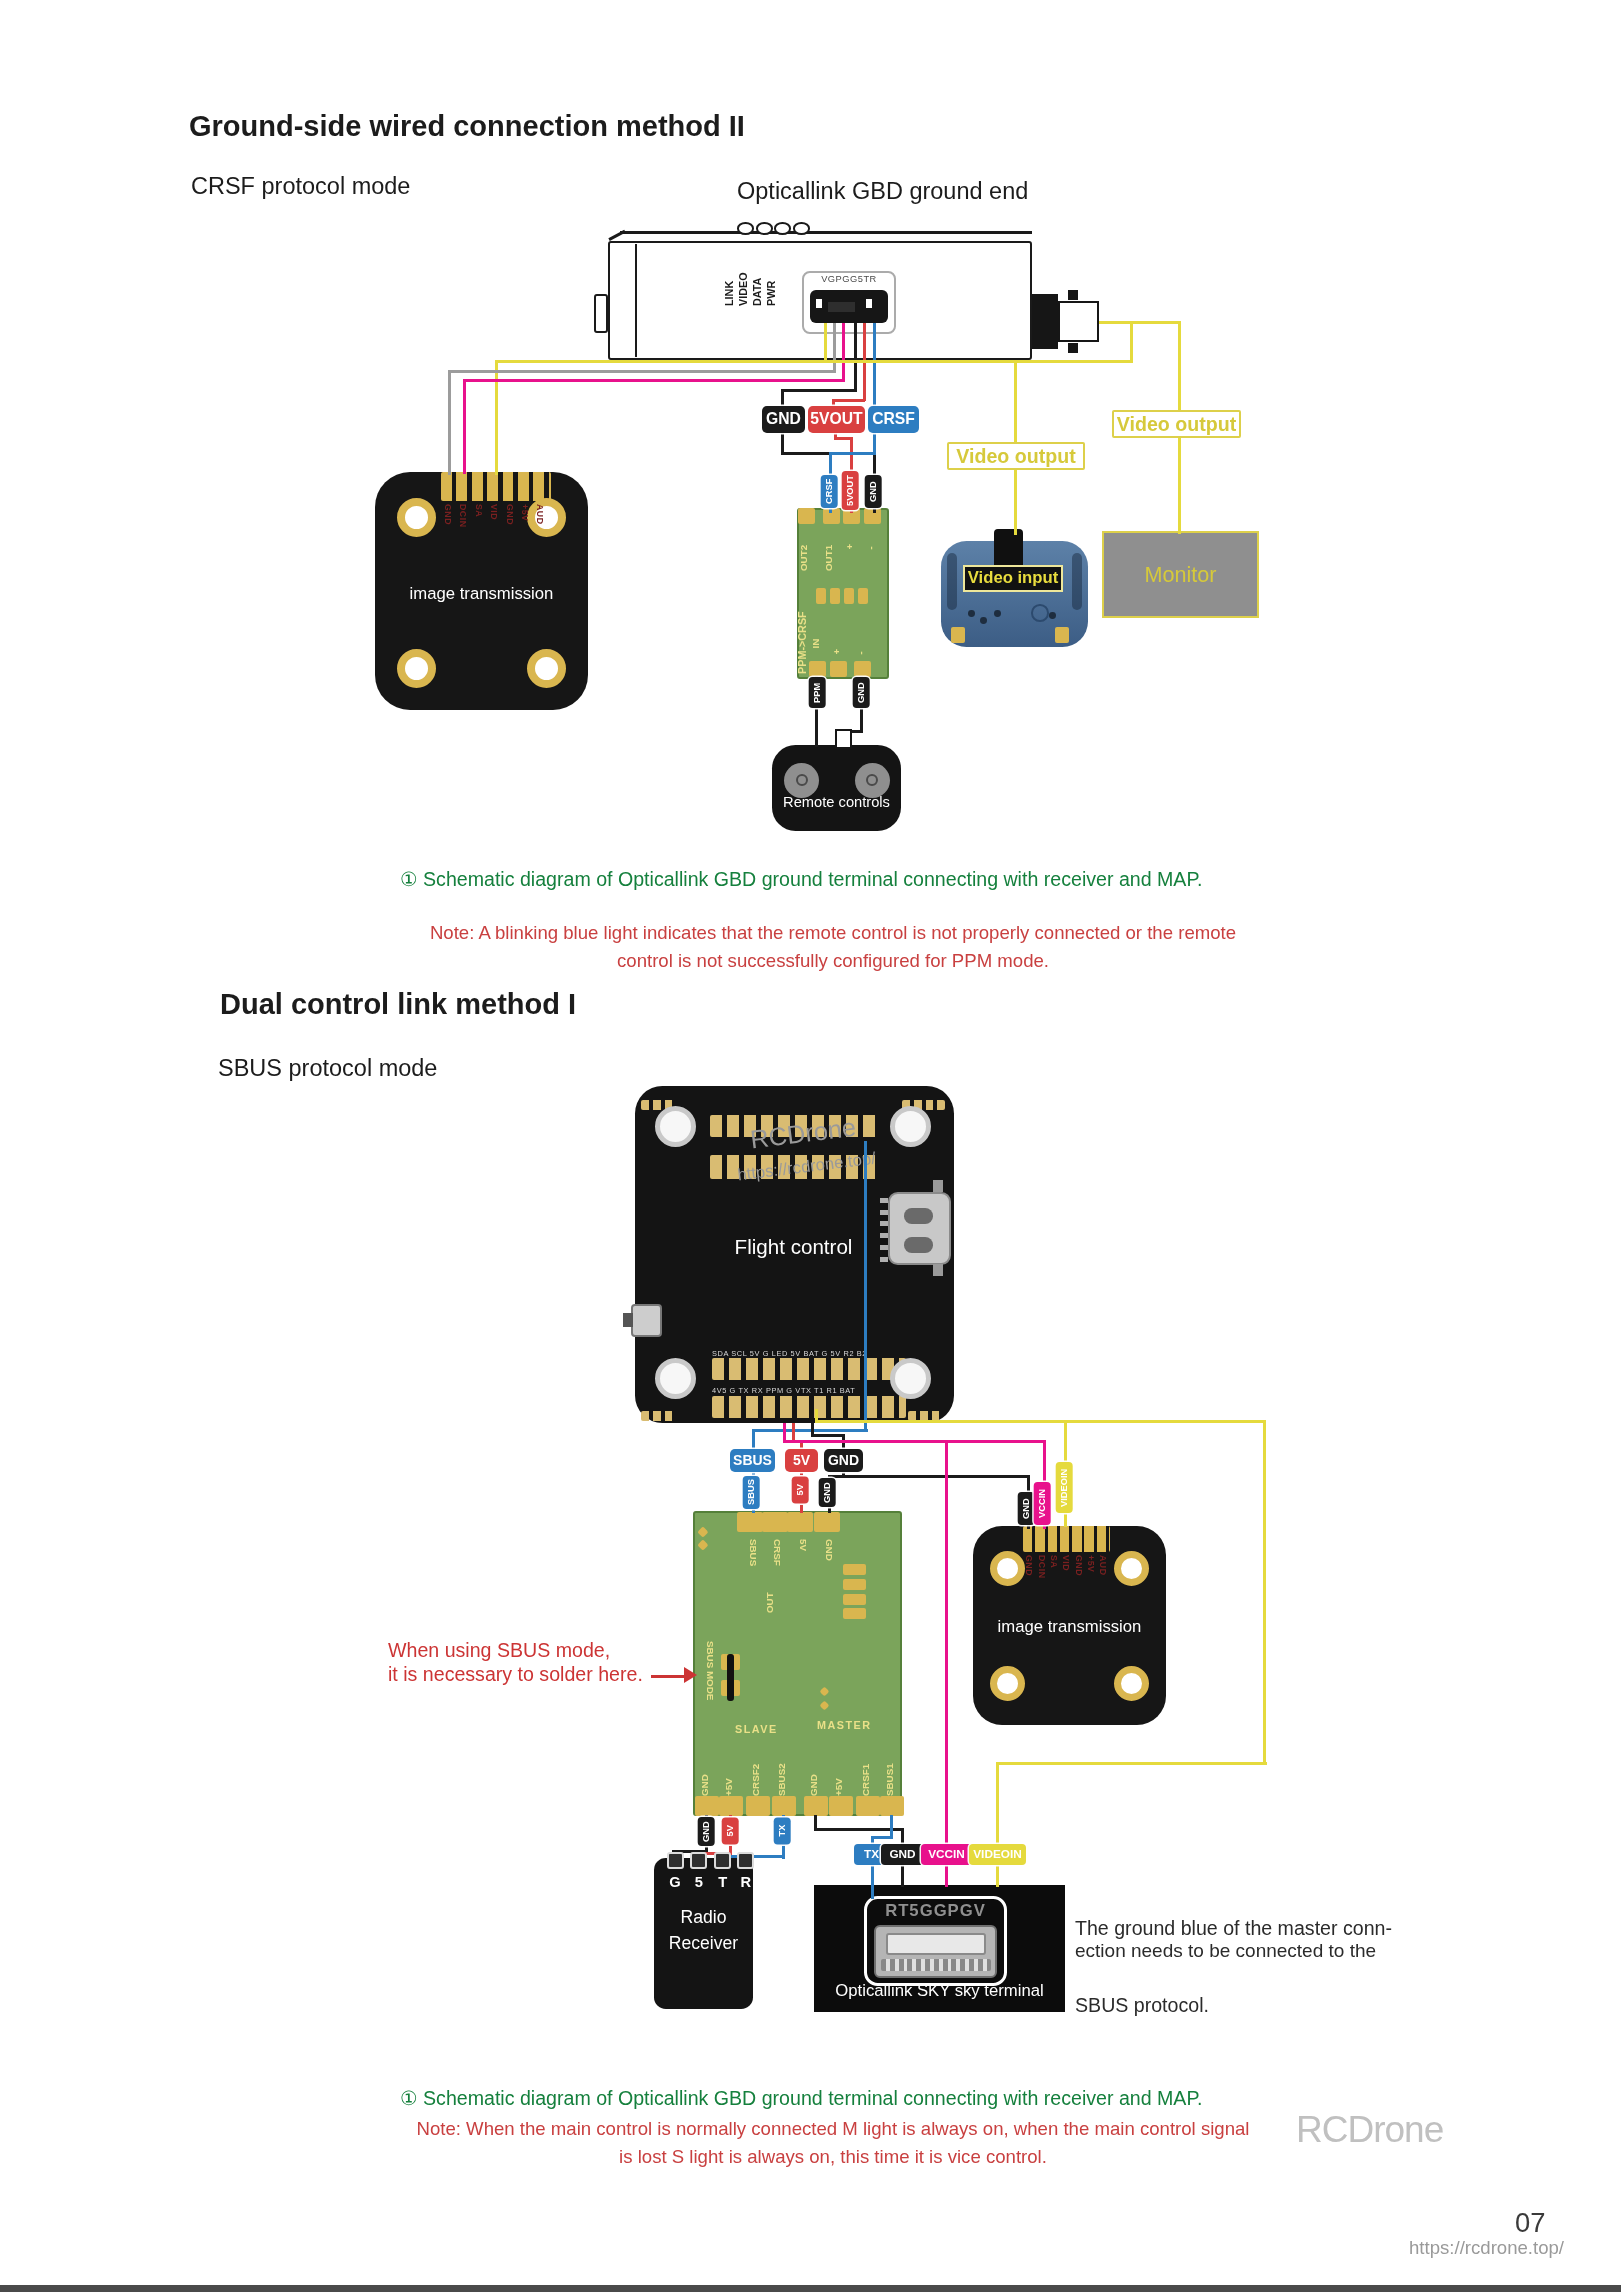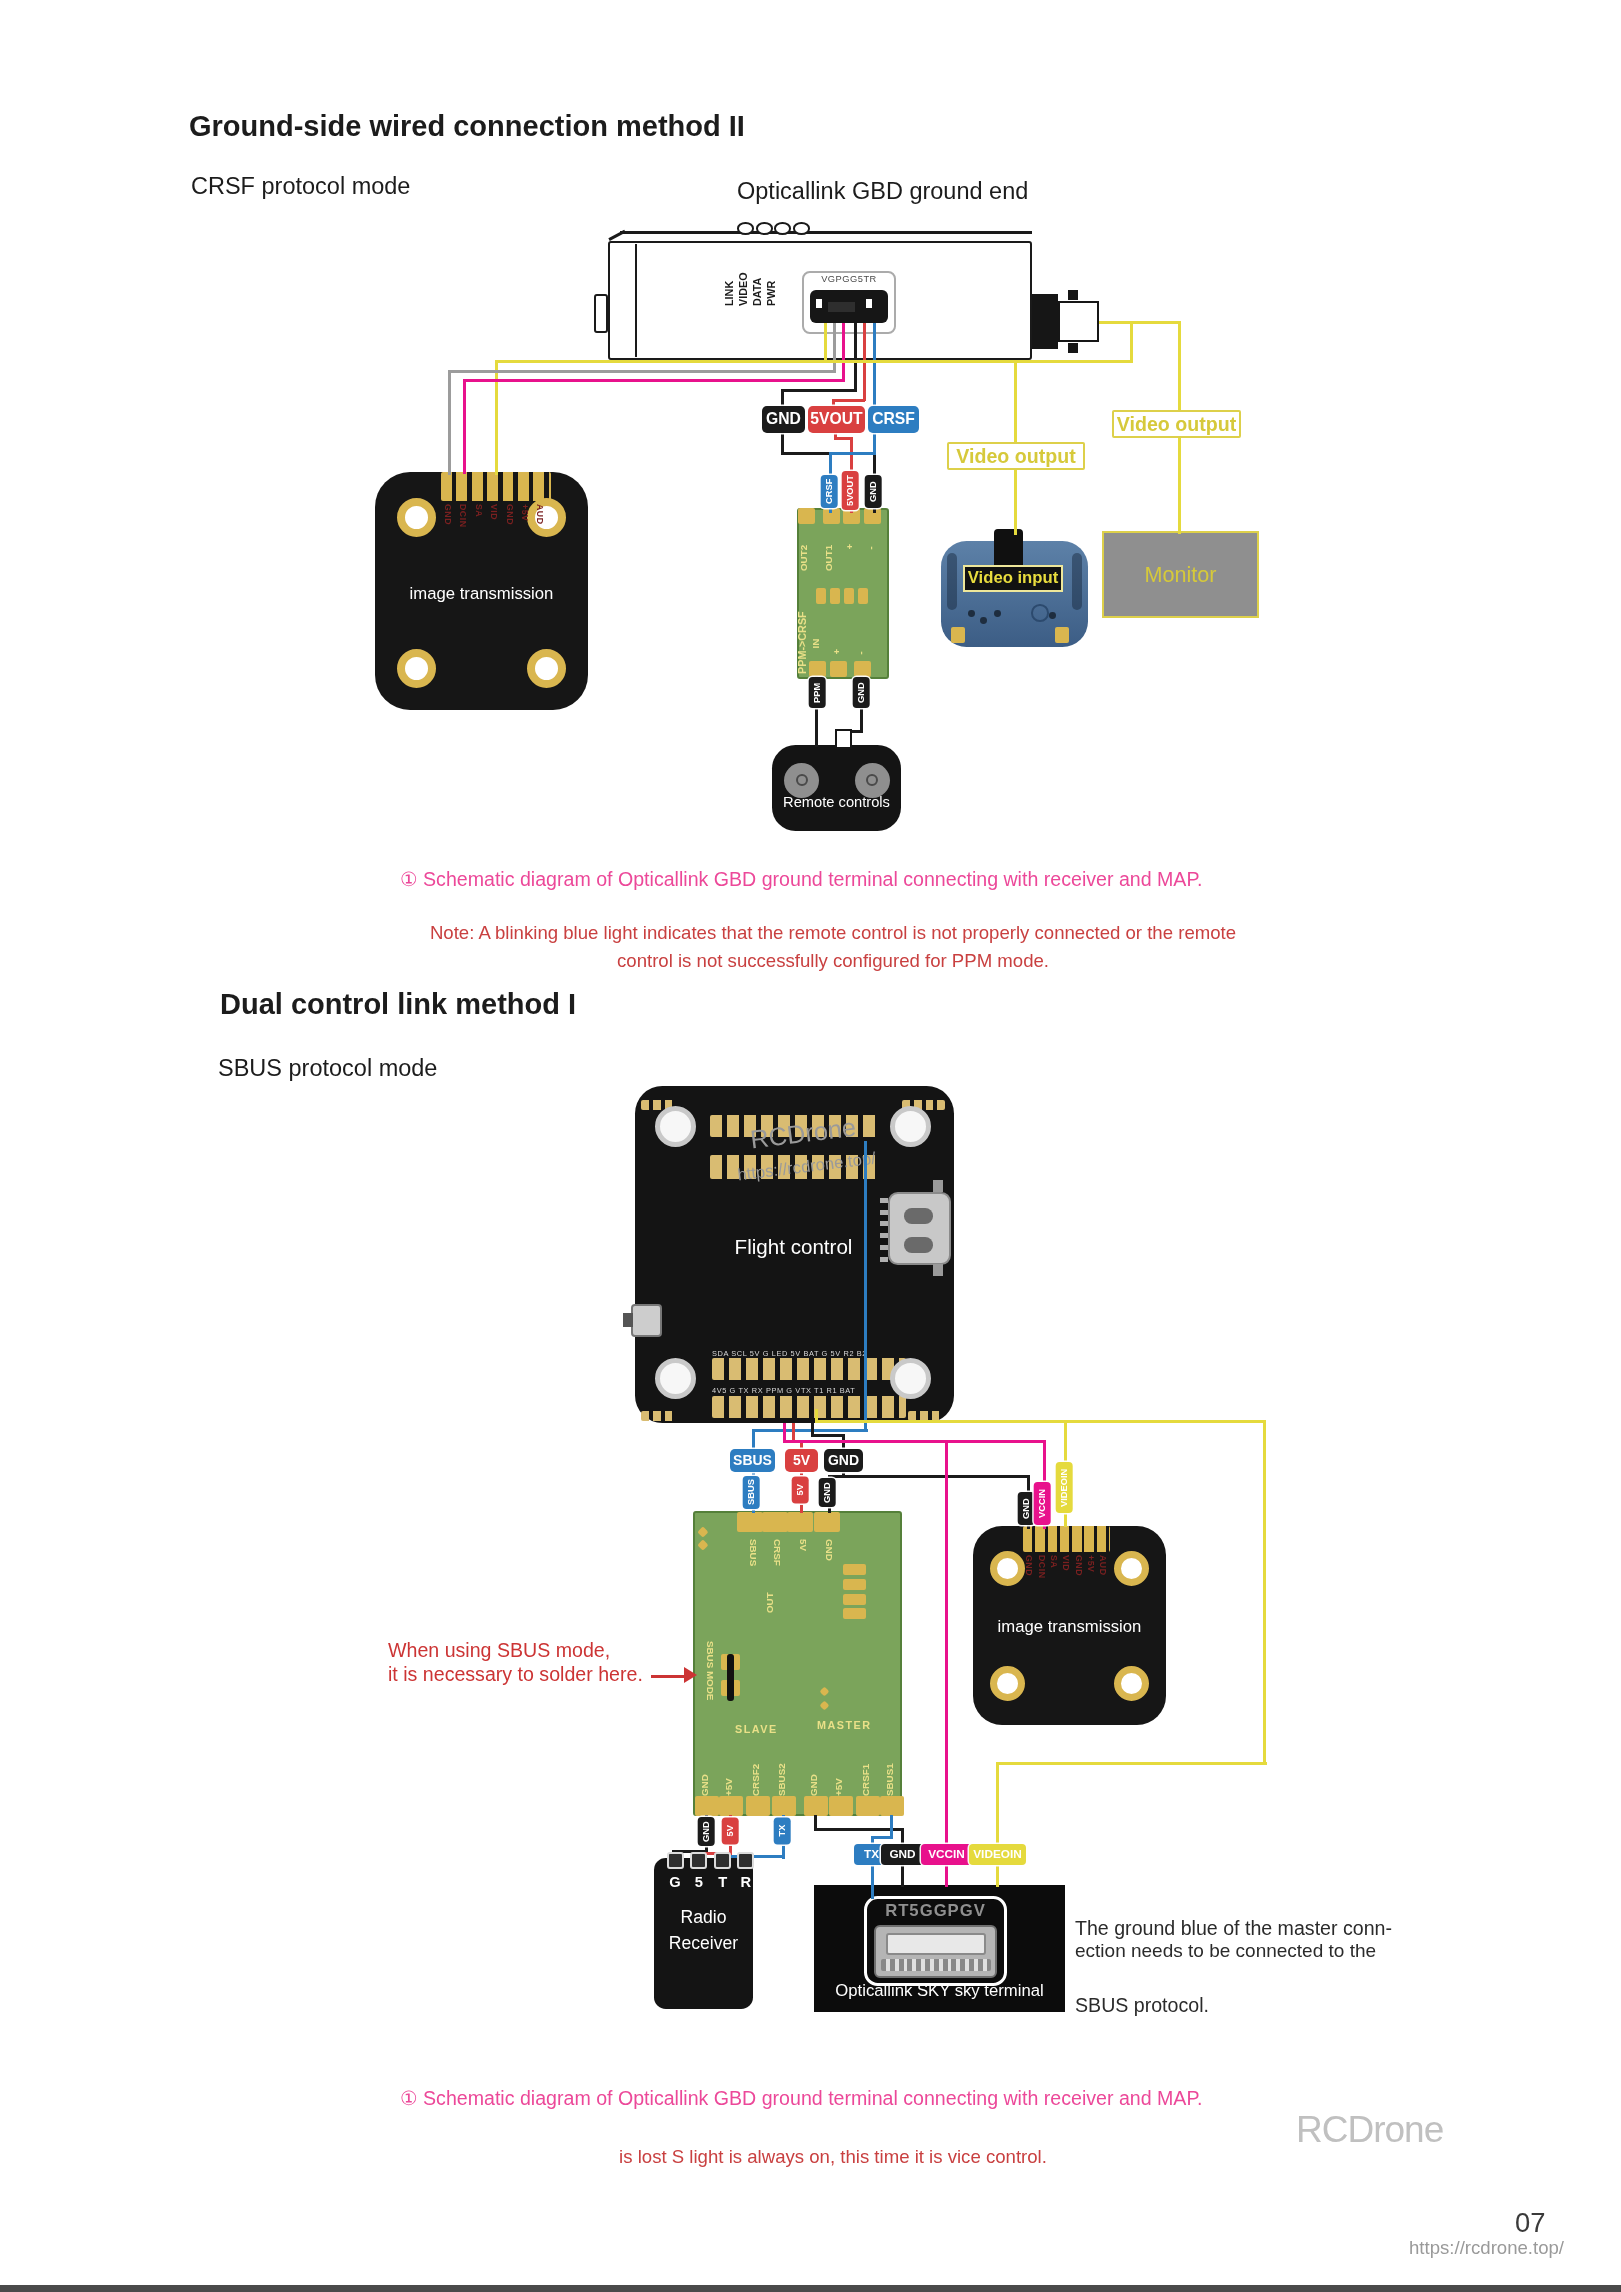--- a/index.html
+++ b/index.html
@@ -20,21 +20,21 @@
   .bold11{font-size:10.8px;}
   .gt{position:absolute;z-index:7;font-size:10.8px;font-weight:bold;letter-spacing:1.5px;}
   .rp{position:absolute;z-index:8;color:#fff;font-size:14.7px;font-weight:bold;text-align:center;}
   .pads{position:absolute;z-index:4;border-radius:2px;}
   .gpad{position:absolute;z-index:4;background:var(--gold);border-radius:2px;}
   .rcpin{position:absolute;z-index:7;background:#2f2f2f;border:2.9px solid #dcdcdc;border-radius:2.9px;}
   .hole-tx{position:absolute;z-index:5;border-radius:50%;background:#fff;border:8.8px solid var(--gold);}
   .hole-fc{position:absolute;z-index:5;border-radius:50%;background:#f7f7f7;border:5.9px solid #c9c9c9;}
   .h1{position:absolute;z-index:5;font-size:29px;font-weight:bold;color:#1c1c1c;}
   .sub{position:absolute;z-index:5;font-size:23.5px;color:#1c1c1c;}
-  .cap{position:absolute;z-index:5;font-size:19.6px;color:#ec4899;}
+  .cap{position:absolute;z-index:5;font-size:19.6px;color:#15803d;}
   .note{position:absolute;z-index:5;font-size:18.6px;color:var(--note_red);width:882px;text-align:center;}
   .vout{position:absolute;z-index:8;background:#fff;border:2.5px solid #ddd04a;color:var(--label_yellow);font-size:19.6px;font-weight:bold;display:flex;align-items:center;justify-content:center;border-radius:2px;}
   .vled{position:absolute;z-index:5;writing-mode:vertical-rl;transform:rotate(180deg);font-size:10.8px;font-weight:bold;color:#1c1c1c;display:flex;align-items:flex-start;}
   .wm{position:absolute;z-index:5;color:#9a9a9a;transform:rotate(-7deg);white-space:nowrap;}
   .btxt{position:absolute;z-index:7;color:#fff;text-align:center;}
   .padrowtxt{position:absolute;z-index:5;color:#d8d8d8;font-size:7.4px;letter-spacing:0.6px;white-space:nowrap;overflow:hidden;}
 </style>
 </head>
 <body>
 
@@ -174,20 +174,21 @@
   <div class="abs" style="left:874px;top:1925px;width:123px;height:53px;background:#b5b5b5;border:2px solid #6f6f6f;border-radius:5.9px;z-index:5;"></div>
   <div class="abs" style="left:886px;top:1933px;width:100px;height:21.6px;background:#e8e8e8;border:2px solid #8a8a8a;border-radius:2.9px;z-index:6;"></div>
   <div class="abs" style="left:881px;top:1959px;width:110px;height:11.8px;background:repeating-linear-gradient(90deg,#888 0 4.9px,#e0e0e0 4.9px 8.8px);border-radius:2px;z-index:6;"></div>
   <div class="abs" style="left:814px;top:1981px;width:251px;text-align:center;color:#fff;font-size:16.7px;z-index:5;">Opticallink SKY sky terminal</div>
 
   <div class="abs" style="left:1075px;top:1917px;font-size:19.6px;color:#2b2b2b;z-index:5;">The ground blue of the master conn-</div>
   <div class="abs" style="left:1075px;top:1940px;font-size:19px;color:#2b2b2b;z-index:5;">ection needs to be connected to the</div>
   <div class="abs" style="left:1075px;top:1962px;font-size:19.6px;color:#2b2b2b;z-index:5;margin-top:32px;">SBUS protocol.</div>
 
   <div class="cap" style="left:400px;top:2087px;">①  Schematic diagram of Opticallink GBD ground terminal  connecting with receiver and MAP.</div>
+  <div class="note" style="left:392px;top:2118px;">Note: When the main control is normally connected M light is always on, when the main control signal</div>
   <div class="note" style="left:392px;top:2146px;">is lost S light is always on, this time it is vice control.</div>
 
   <div class="abs" style="left:1296px;top:2109px;font-size:37px;color:#c0c0c0;letter-spacing:-1px;z-index:5;">RCDrone</div>
   <div class="abs" style="left:1515px;top:2207px;font-size:27.4px;color:#3a3a3a;z-index:5;">07</div>
   <div class="abs" style="left:1409px;top:2237px;font-size:18.6px;color:#9a9a9a;z-index:5;">https://rcdrone.top/</div>
   <div class="abs" style="left:0;top:2285px;width:1621px;height:7.8px;background:#4a4a4a;z-index:5;"></div>
 
 <i class="w" style="left: 824px; top: 323px; width: 2.9px; height: 39px; background: var(--yellow);"></i>
     <i class="w" style="left: 833px; top: 323px; width: 2.9px; height: 49px; background: var(--gray);"></i>
     <i class="w" style="left: 842px; top: 323px; width: 2.9px; height: 59px; background: var(--magenta);"></i>

